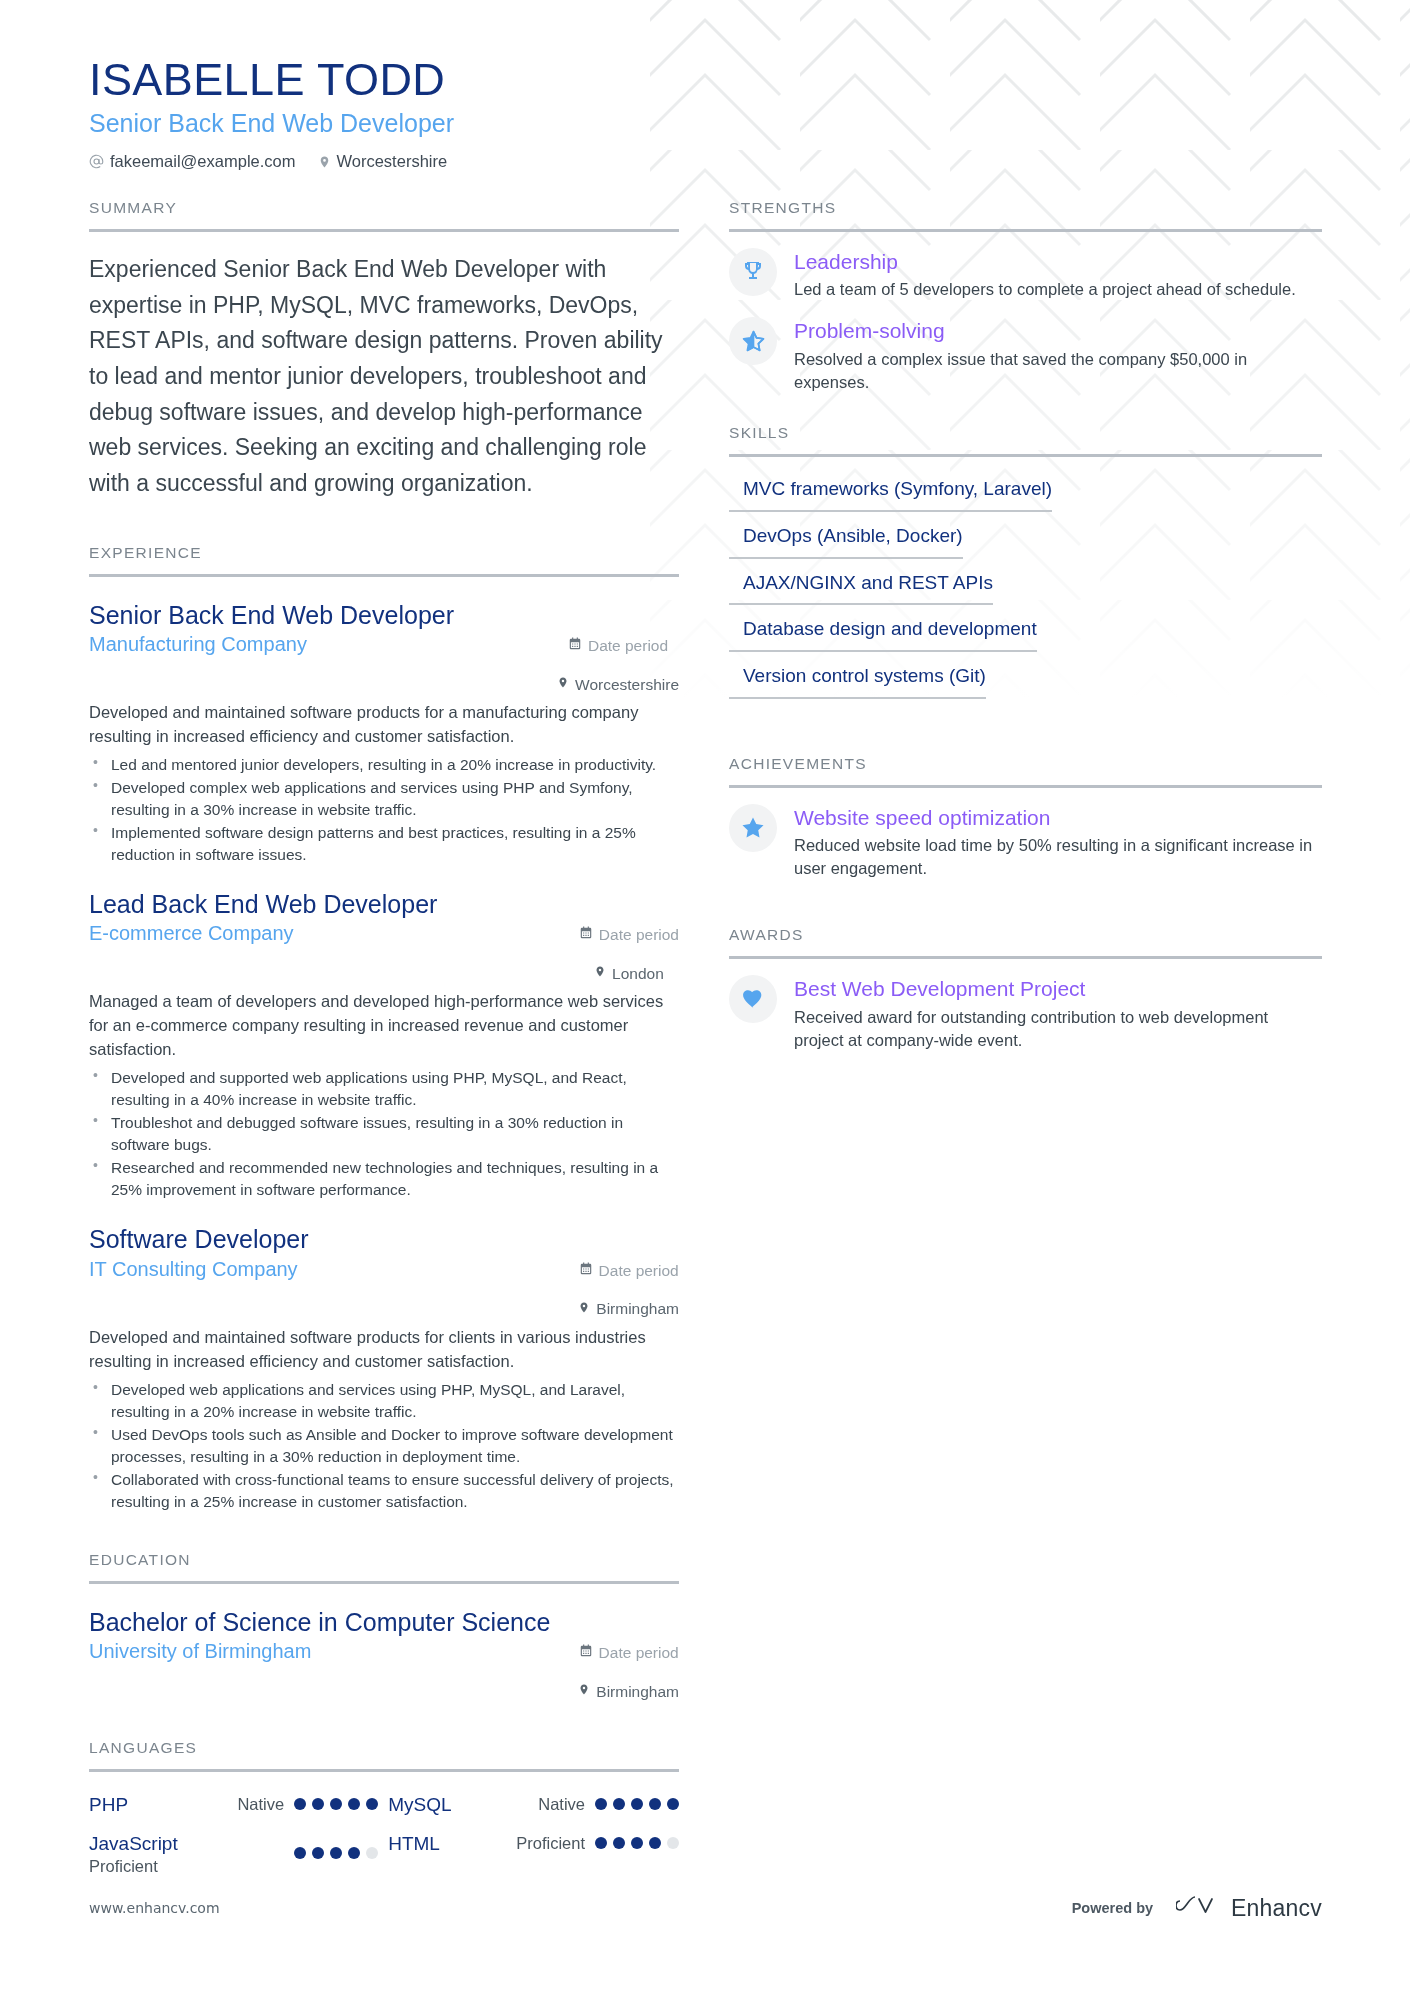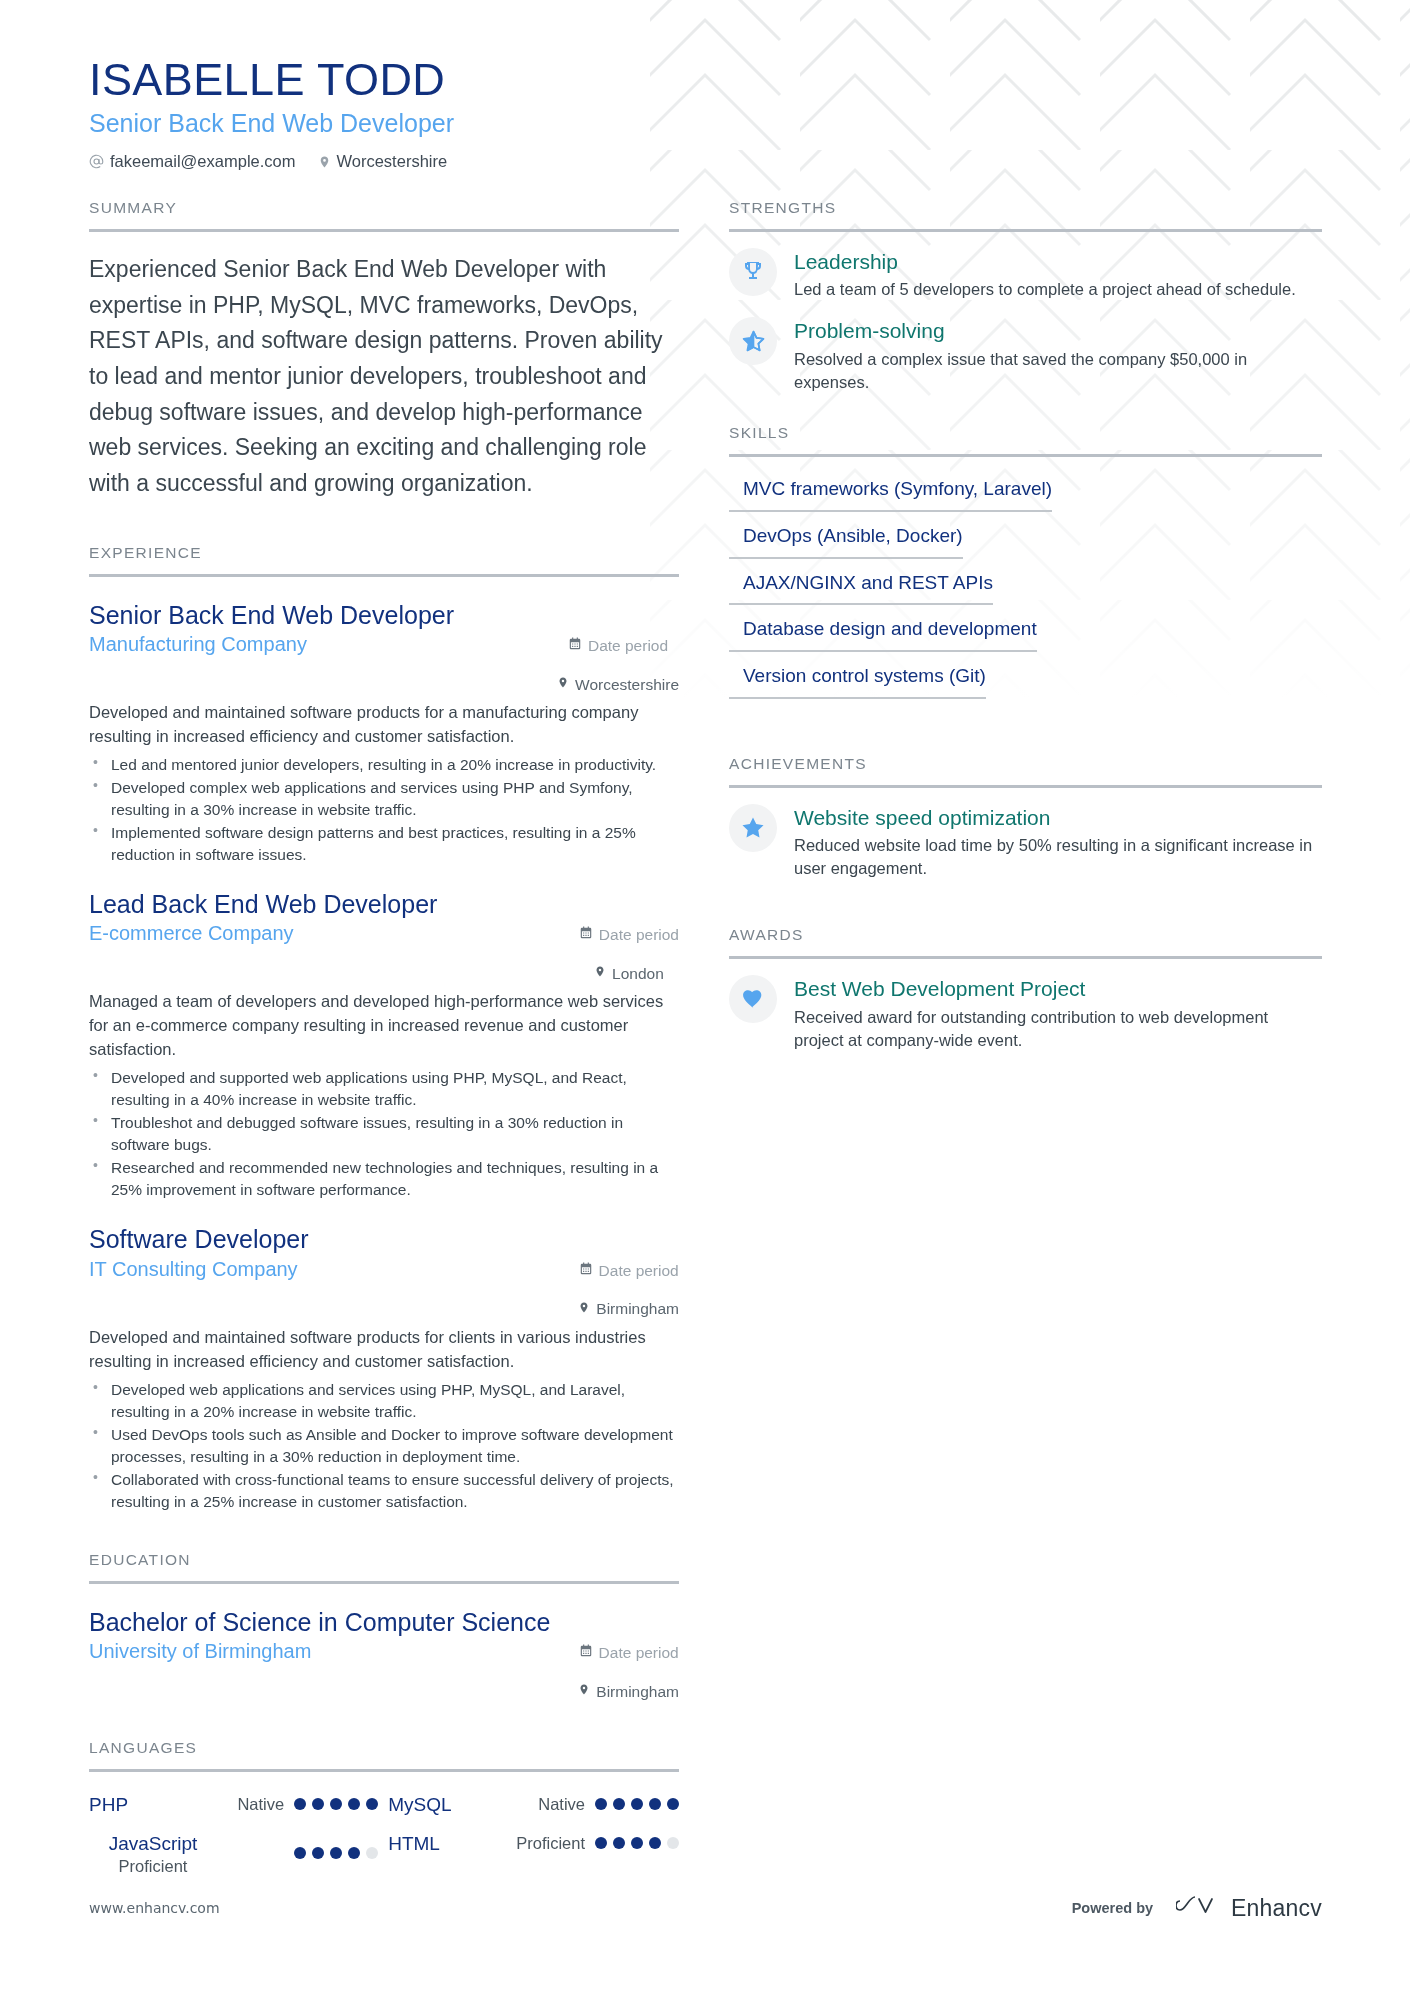--- a/index.html
+++ b/index.html
@@ -178,21 +178,21 @@
     font-size: 16.5px;
     color: #4a555e;
     margin-left: auto;
     padding-right: 10px;
     line-height: 1.3;
     white-space: nowrap;
   }
   .dots { display: flex; align-items: center; gap: 6px; padding-top: 4px; }
   .dot { width: 12px; height: 12px; border-radius: 50%; background: #e3e6e9; }
   .dot.on { background: #11317e; }
-  .lang-item.stacked .lang-name { line-height:1.15;text-align:center; }
+  .lang-item.stacked .lang-name { line-height:1.15; }
   .lang-sub { font-size: 16.5px; color:#4a555e; }
 
   
   .col-right { position: relative; }
   .item-row {
     display: flex;
     gap: 17px;
     margin-top: 16px;
     align-items: flex-start;
   }
@@ -201,21 +201,21 @@
     width: 48px; height: 48px;
     border-radius: 50%;
     background: #f2f3f4;
     display: flex;
     align-items: center;
     justify-content: center;
   }
   .item-body { padding-top: 1px; }
   .item-title {
     font-size: 21px;
-    color: #0f766e;
+    color: #8b5cf6;
     line-height: 1.25;
   }
   .item-desc {
     font-size: 16.5px;
     line-height: 1.4;
     color: #3b464f;
     margin-top: 3px;
   }
 
   .skills-list { margin-top: 16px; }

